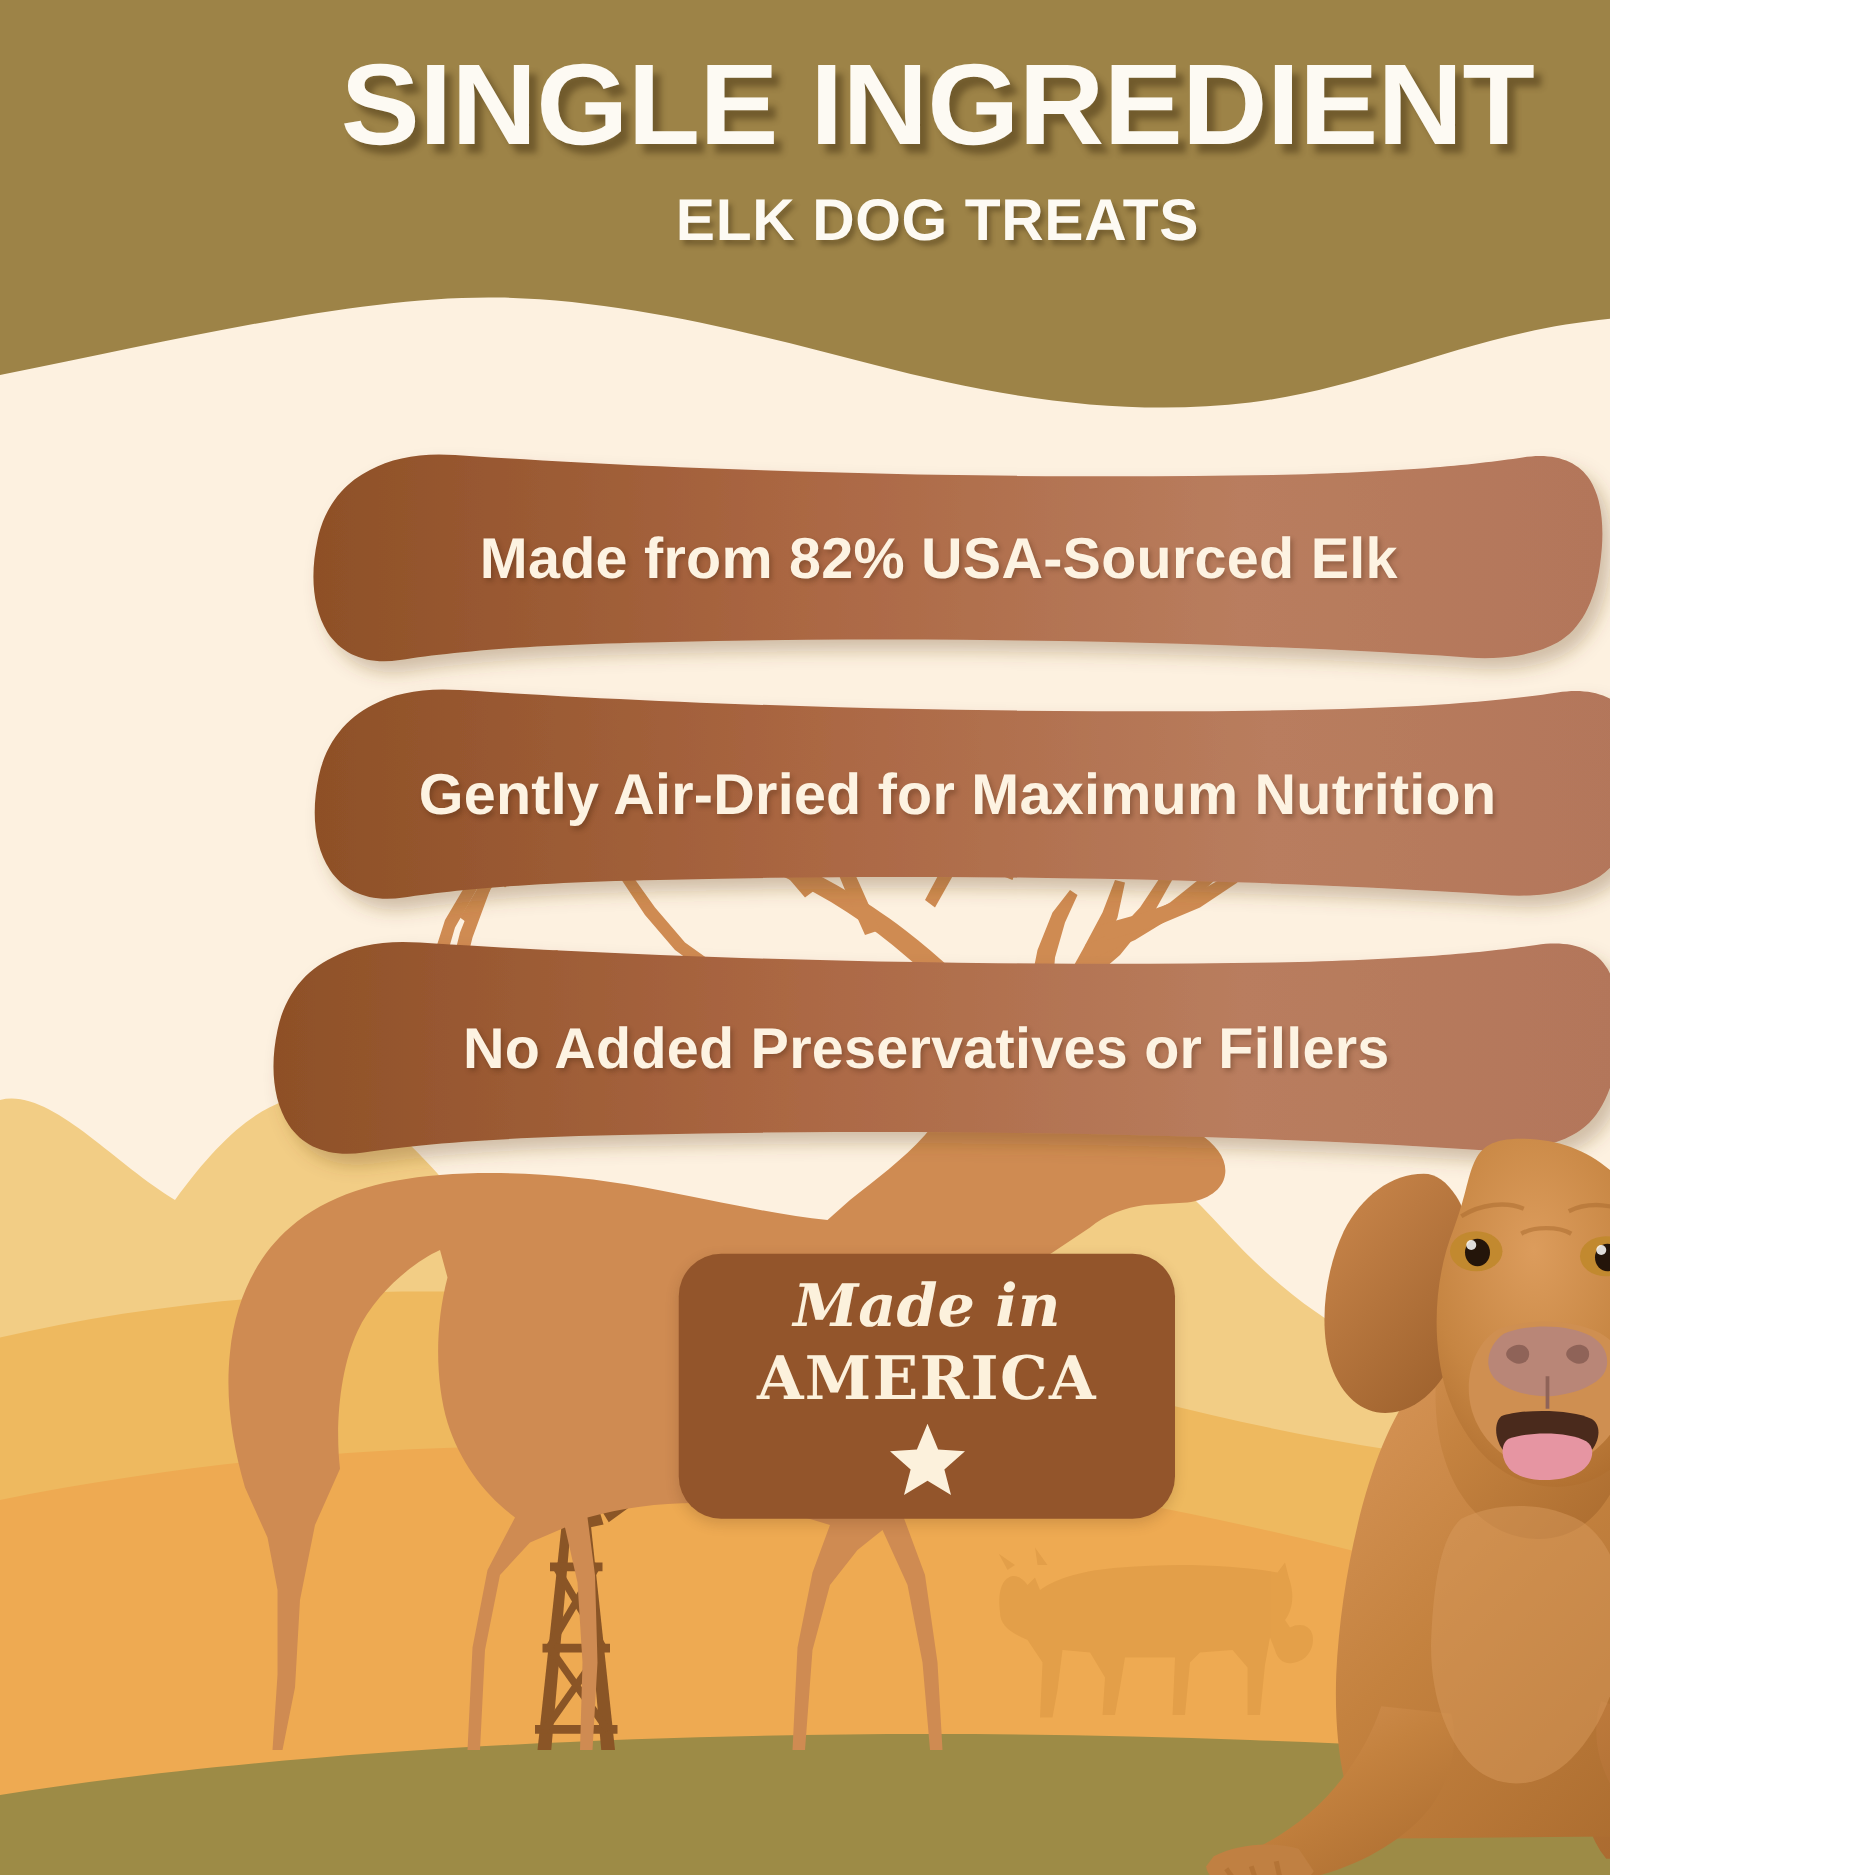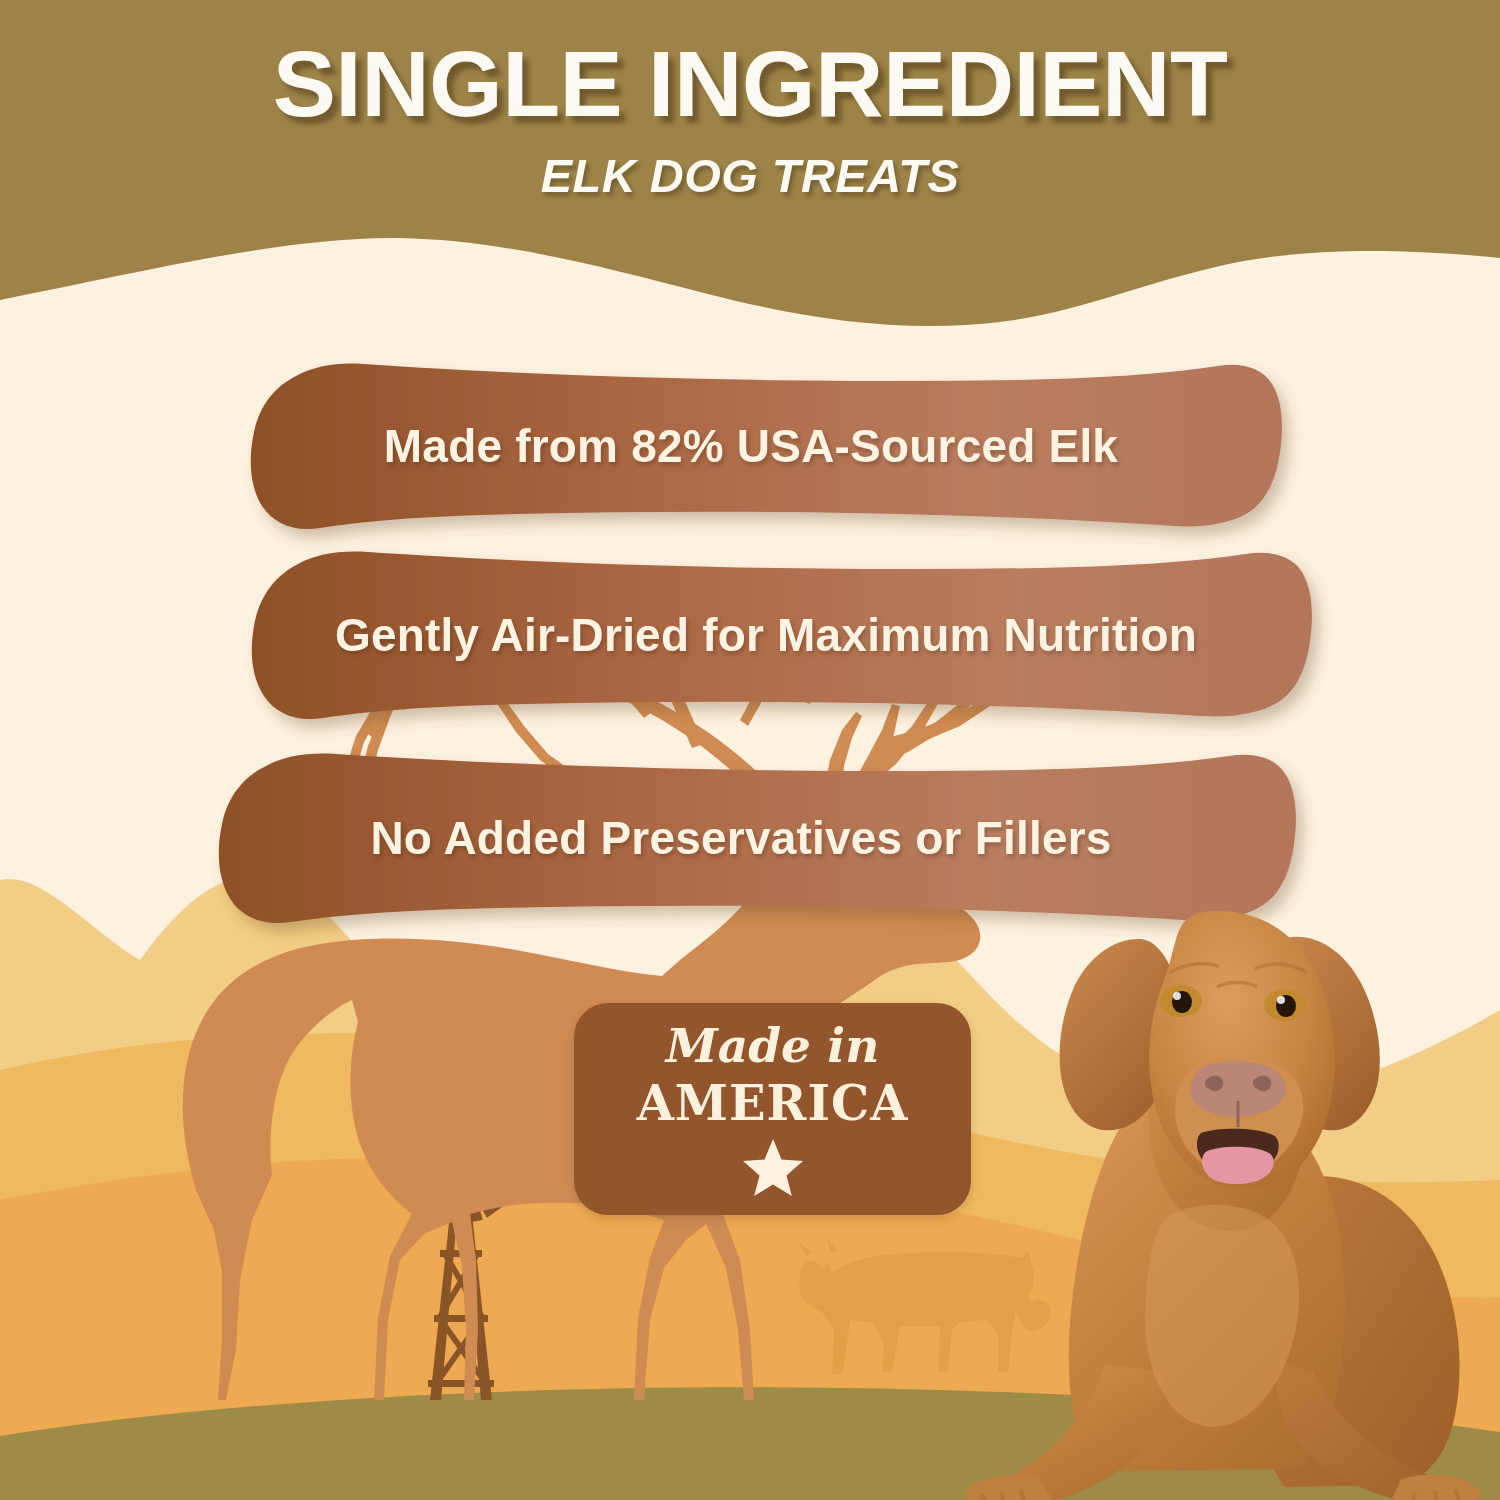--- a/index.html
+++ b/index.html
@@ -2,21 +2,21 @@
 <html><head>
 <meta charset="utf-8">
 <style>
   html, body {
     margin: 0;
     padding: 0;
     background: #ffffff;
   }
   #poster {
     position: relative;
-    width: 1500px;
+    width: 1288px;
     height: 1500px;
     overflow: hidden;
     background: #b91c1c;
     font-family: "Liberation Sans", sans-serif;
     user-select: none;
   }
 
   
   .layer {
     position: absolute;
@@ -58,21 +58,20 @@
   }
   #subtitle {
     font-family: "Liberation Sans", sans-serif;
     font-weight: 700;
     font-size: 47px;
     letter-spacing: 0.5px;
     color: #fdfaf3;
     text-shadow: 3px 4px 4px rgba(60,42,14,0.40);
     margin: 16px 0 0 0;
     white-space: nowrap;
-    font-style: italic;
   }
 
   
   .banner {
     position: absolute;
     z-index: 8;
     display: flex;
     align-items: center;
     justify-content: center;
   }
@@ -95,21 +94,21 @@
     text-shadow: 2px 3px 4px rgba(60,30,10,0.30);
   }
 
   #banner-1 { left: 218px; top: 358px;  width: 1066px; height: 176px; }
   #banner-2 { left: 218px; top: 546px;  width: 1096px; height: 178px; text-align: center; }
   #banner-3 { left: 184px; top: 748px;  width: 1114px; height: 180px; }
 
   
   #badge {
     position: absolute;
-    left: 574px;
+    left: 543px;
     top: 1003px;
     width: 397px;
     height: 212px;
     background: #93552b;
     border-radius: 34px;
     z-index: 9;
     display: flex;
     flex-direction: column;
     align-items: center;
     justify-content: center;

